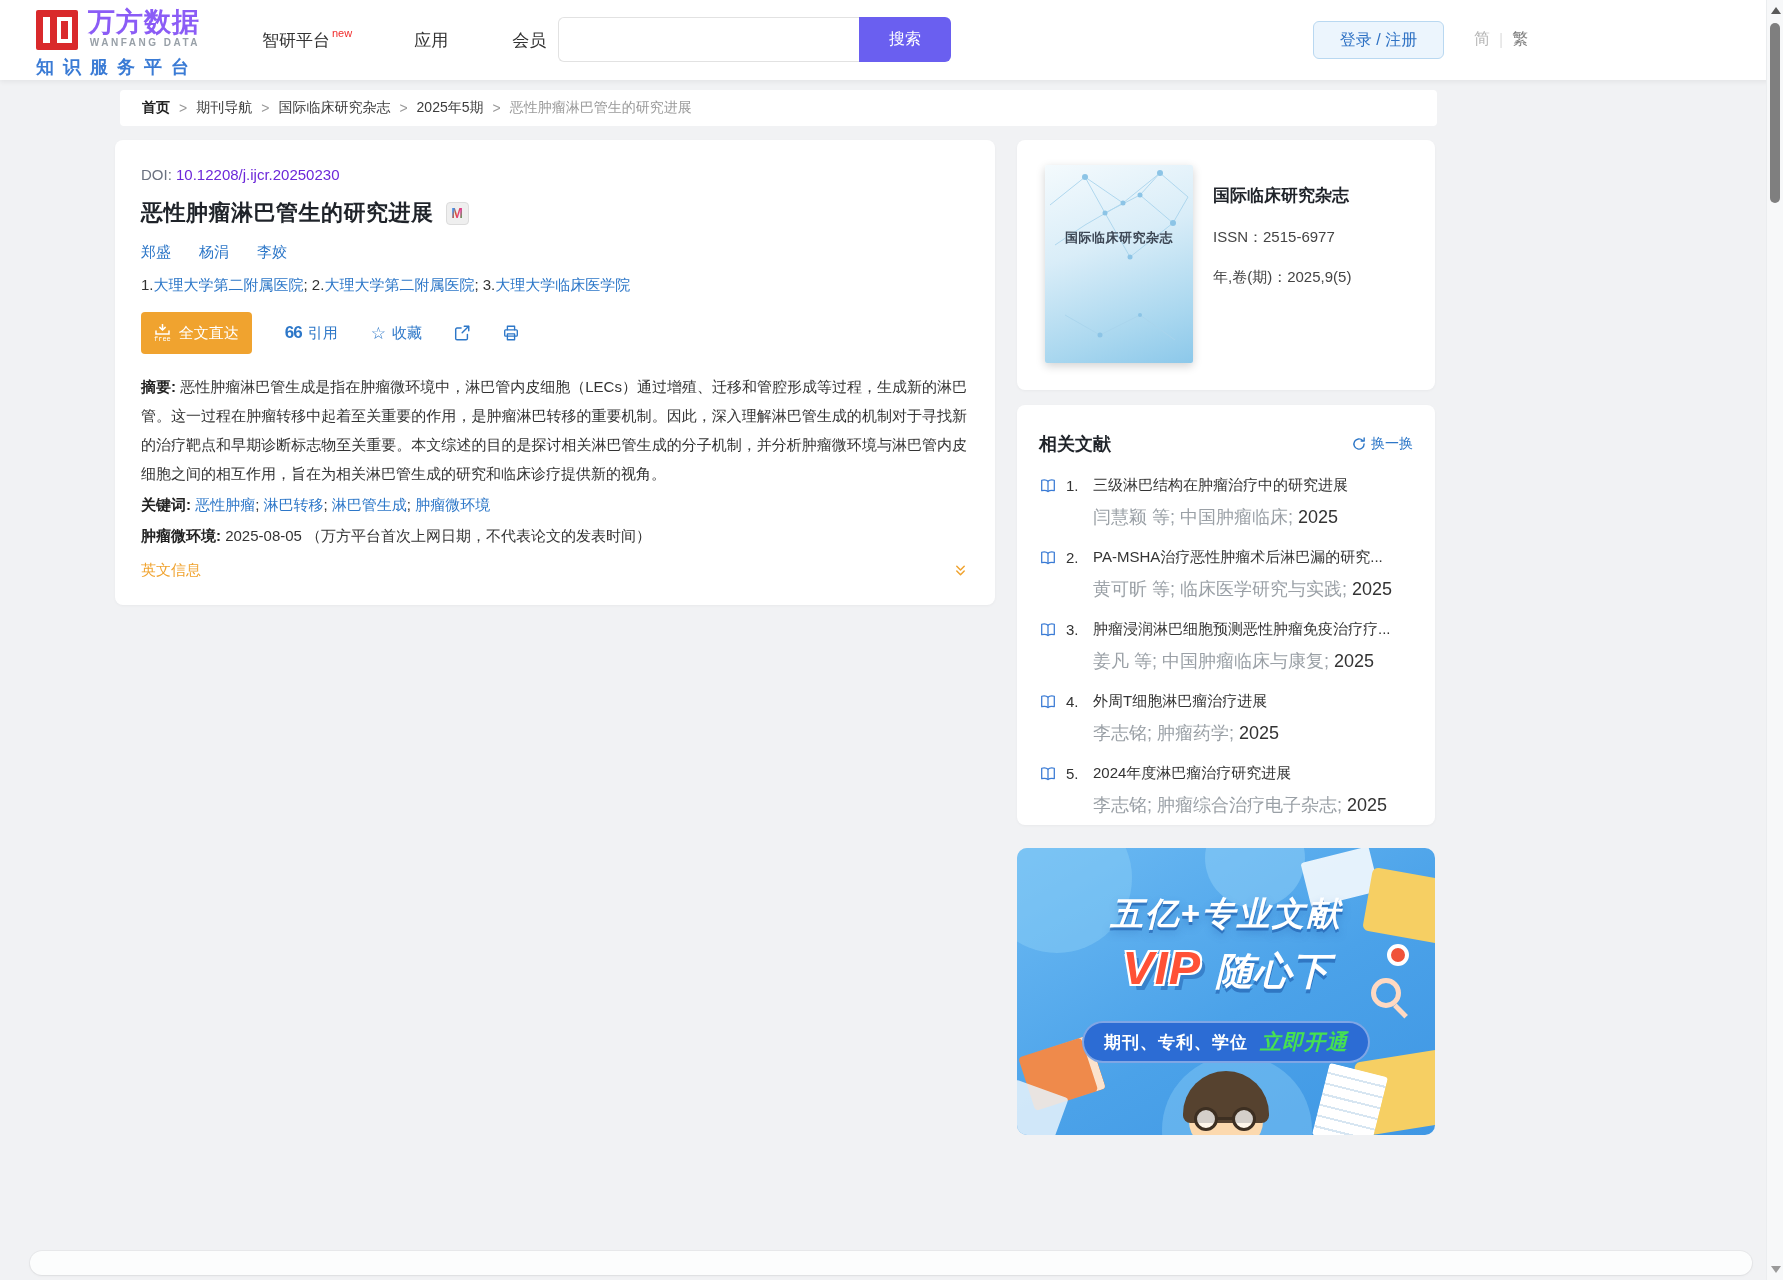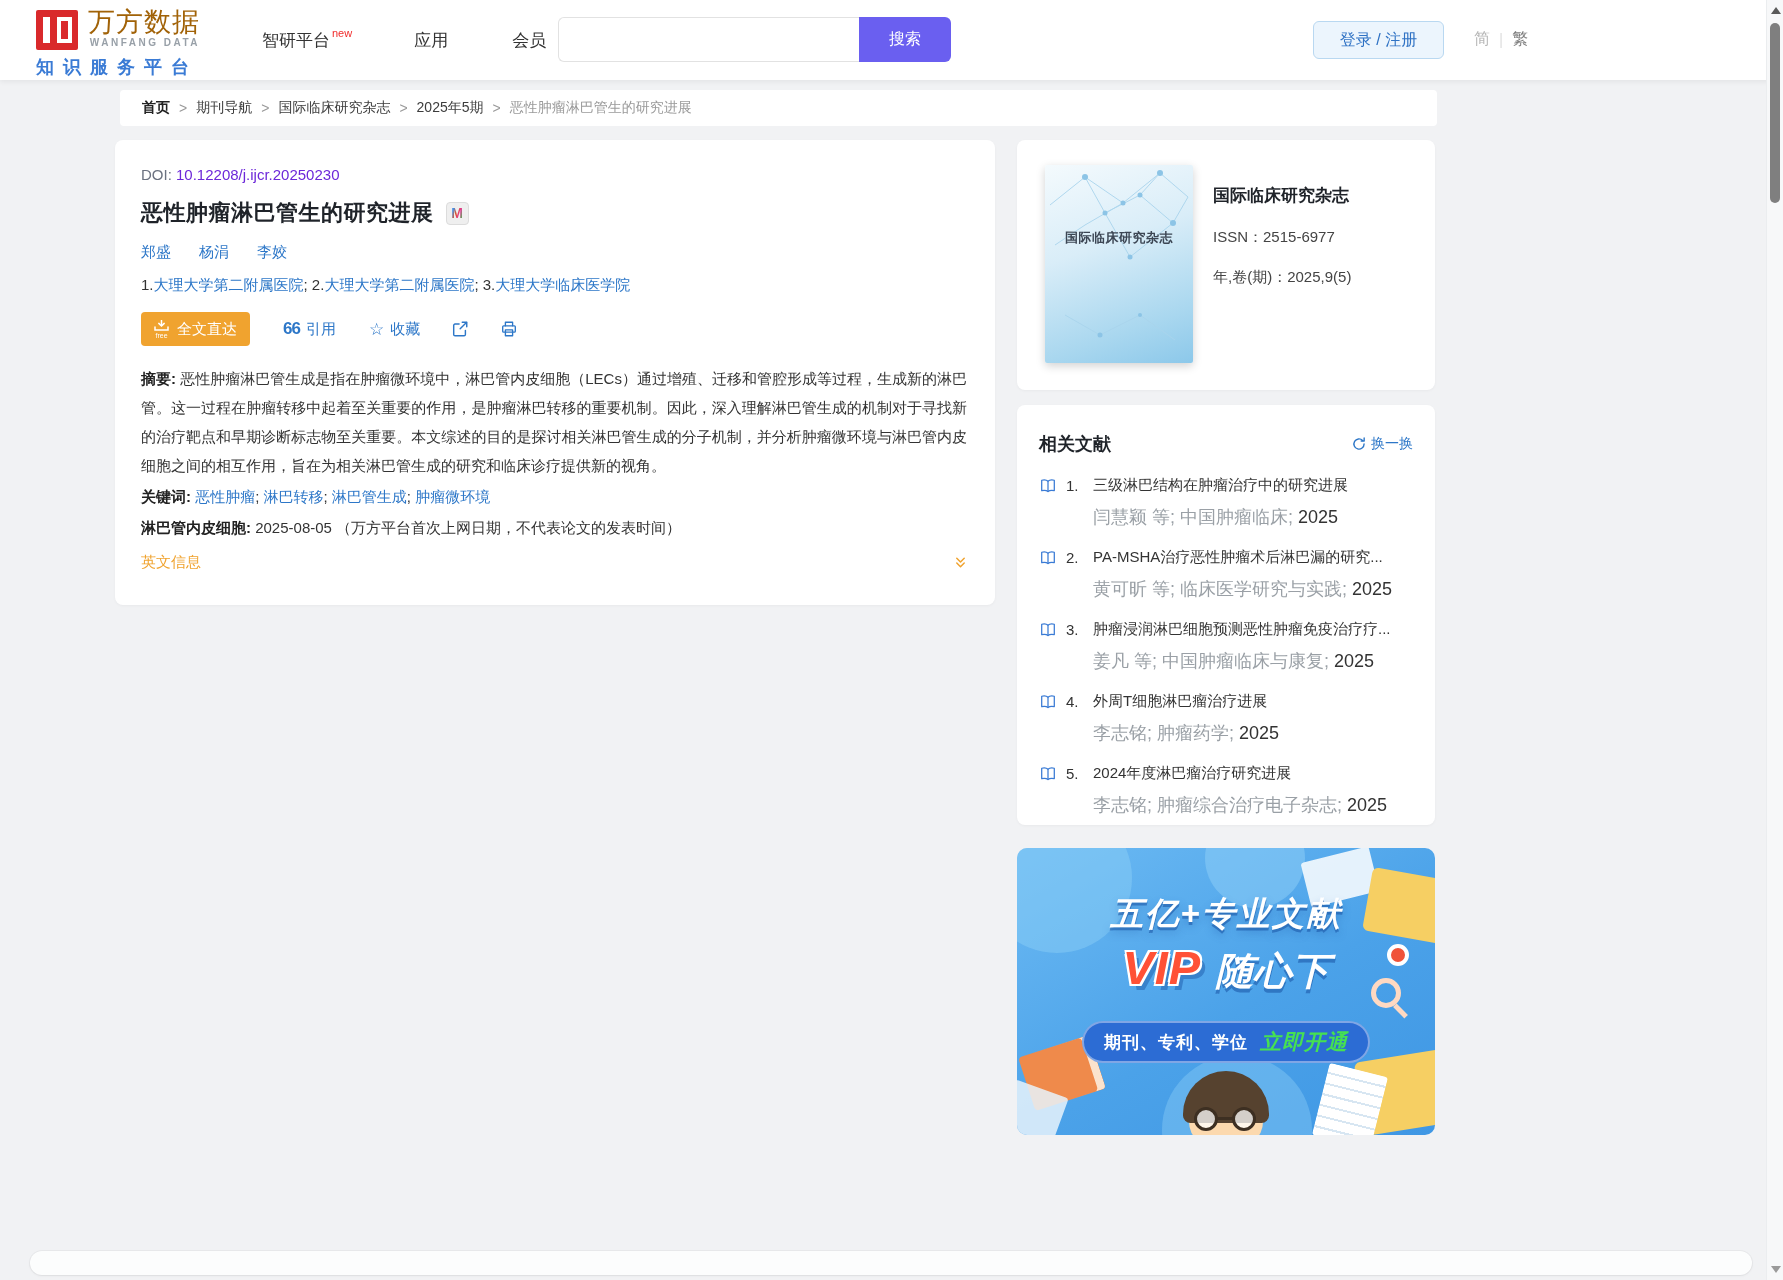--- a/index.html
+++ b/index.html
@@ -7,21 +7,21 @@
   body { font-family:"Liberation Sans","DejaVu Sans",sans-serif; background:#f1f2f4; position:relative; overflow:hidden; color:#333; }
 
   
   .header { position:absolute; top:0; left:0; width:1783px; height:80px; background:#fff; box-shadow:0 2px 5px rgba(0,0,0,.06); z-index:5; }
   .logo-block { position:absolute; left:36px; top:8px; cursor:pointer; }
   .logo-row { display:flex; align-items:flex-start; }
   .logo-icon { width:42px; height:40px; background:#d9292b; position:relative; border-radius:2px; margin-top:2px; }
   .logo-icon .bar { position:absolute; left:7px; top:7px; width:7px; height:26px; background:#fff; }
   .logo-icon .box { position:absolute; right:6px; top:7px; width:15px; height:26px; border:4px solid #fff; }
   .logo-text { margin-left:10px; }
-  .logo-cn { font-size:27px; font-weight:normal; color:#a16207; letter-spacing:1px; line-height:28px; }
+  .logo-cn { font-size:27px; font-weight:bold; color:#8b5cf6; letter-spacing:1px; line-height:28px; }
   .logo-en { font-size:10px; color:#98a0a8; letter-spacing:2.5px; font-weight:bold; margin-top:1px;text-align:right; }
   .logo-sub { font-size:18px; color:#3a7bd5; letter-spacing:9px; margin-top:5px; font-weight:bold; }
   .nav { position:absolute; left:262px; top:0; height:80px; display:flex; align-items:center; gap:64px; }
   .nav-item { font-size:17px; color:#333; cursor:pointer; position:relative; white-space:nowrap; }
   .nav-badge { color:#f02b2b; font-size:11px; position:relative; top:-9px; left:2px; }
   .search { position:absolute; left:558px; top:17px; display:flex; height:45px; }
   .search-input { width:301px; height:45px; border:1px solid #e2e2e2; border-right:none; border-radius:6px 0 0 6px; font-size:16px; padding:0 12px; outline:none; background:#fff; }
   .search-btn { width:92px; height:45px; border:none; border-radius:0 6px 6px 0; color:#fff; font-size:16px; cursor:pointer; }
   .login-btn { position:absolute; left:1313px; top:21px; width:131px; height:38px; background:#ecf5fd; border:1px solid #b9d8f1; border-radius:6px; color:#2f72c4; font-size:16px; text-align:center; line-height:36px; cursor:pointer; }
   .lang { position:absolute; left:1474px; top:29px; font-size:16px; display:flex; align-items:center; }
@@ -43,21 +43,21 @@
   .title-row { margin-top:15px; display:flex; align-items:center; gap:12px; }
   .article-title { font-size:22px; font-weight:bold; color:#1f2329; letter-spacing:.5px; }
   .m-badge { width:23px; height:23px; background:#efefef; border:1px solid #dcdcdc; border-radius:4px; text-align:center; line-height:21px; font-size:14px; font-weight:bold;
     background-image:linear-gradient(#efefef,#efefef); }
   .m-badge span { background:linear-gradient(110deg,#3f8fe8 20%,#e4521f 45%,#e23a96 65%,#42b24a 90%); -webkit-background-clip:text; background-clip:text; color:transparent; }
   .authors { margin-top:15px; display:flex; gap:28px; font-size:15px; }
   .author-link { color:#2d77c8; cursor:pointer; }
   .affil-row { margin-top:14px; font-size:15px; color:#333; }
   .affil-link { color:#2d77c8; cursor:pointer; }
   .actions { margin-top:17px; display:flex; align-items:center; }
-  .fulltext-btn { height:34px; background:#f0a32f; border:none; border-radius:4px; color:#fff; font-size:15px; display:flex; align-items:center; gap:8px; padding:0 13px; cursor:pointer; }
+  .fulltext-btn { height:42px; background:#f0a32f; border:none; border-radius:4px; color:#fff; font-size:15px; display:flex; align-items:center; gap:8px; padding:0 13px; cursor:pointer;font-family:Liberation Mono, monospace; }
   .free-ic { display:flex; flex-direction:column; align-items:center; line-height:1; }
   .free-ic svg { display:block; }
   .free-label { font-size:7px; margin-top:1px; }
   .action-link { margin-left:33px; color:#2d77c8; font-size:15px; display:flex; align-items:center; gap:6px; cursor:pointer; }
   .cite-ic { font-weight:800; font-size:17px; letter-spacing:-1px; transform:scaleY(.95); }
   .star-ic { font-size:17px; }
   .icon-only { margin-left:31px; color:#2d77c8; cursor:pointer; display:flex; align-items:center; }
   .abstract { margin-top:19px; font-size:15px; color:#333; line-height:1.93; text-align:justify; }
   .abstract b, .kw-label, .date-label { color:#222; font-weight:bold; }
   .keywords { margin-top:7px; font-size:15px; }
@@ -252,21 +252,21 @@
 
   <div class="keywords">
     <span class="kw-label">关键词:</span>
     <span class="kw-link">恶性肿瘤</span><span class="kw-sep">; </span>
     <span class="kw-link">淋巴转移</span><span class="kw-sep">; </span>
     <span class="kw-link">淋巴管生成</span><span class="kw-sep">; </span>
     <span class="kw-link">肿瘤微环境</span><span class="kw-sep"></span>
   </div>
 
   <div class="pubdate">
-    <span class="date-label">淋巴管内皮细胞:</span>
+    <span class="date-label">肿瘤微环境:</span>
     <span>2025-08-05</span>
     <span>（万方平台首次上网日期，不代表论文的发表时间）</span>
   </div>
 
   <div class="en-toggle">
     <span>英文信息</span>
     <svg width="13" height="13" viewBox="0 0 14 14" fill="none" stroke="currentColor" stroke-width="1.6" stroke-linecap="round" stroke-linejoin="round">
       <path d="M3 2.5l4 4 4-4"></path>
         <path d="M3 7.5l4 4 4-4"></path>
     </svg>

